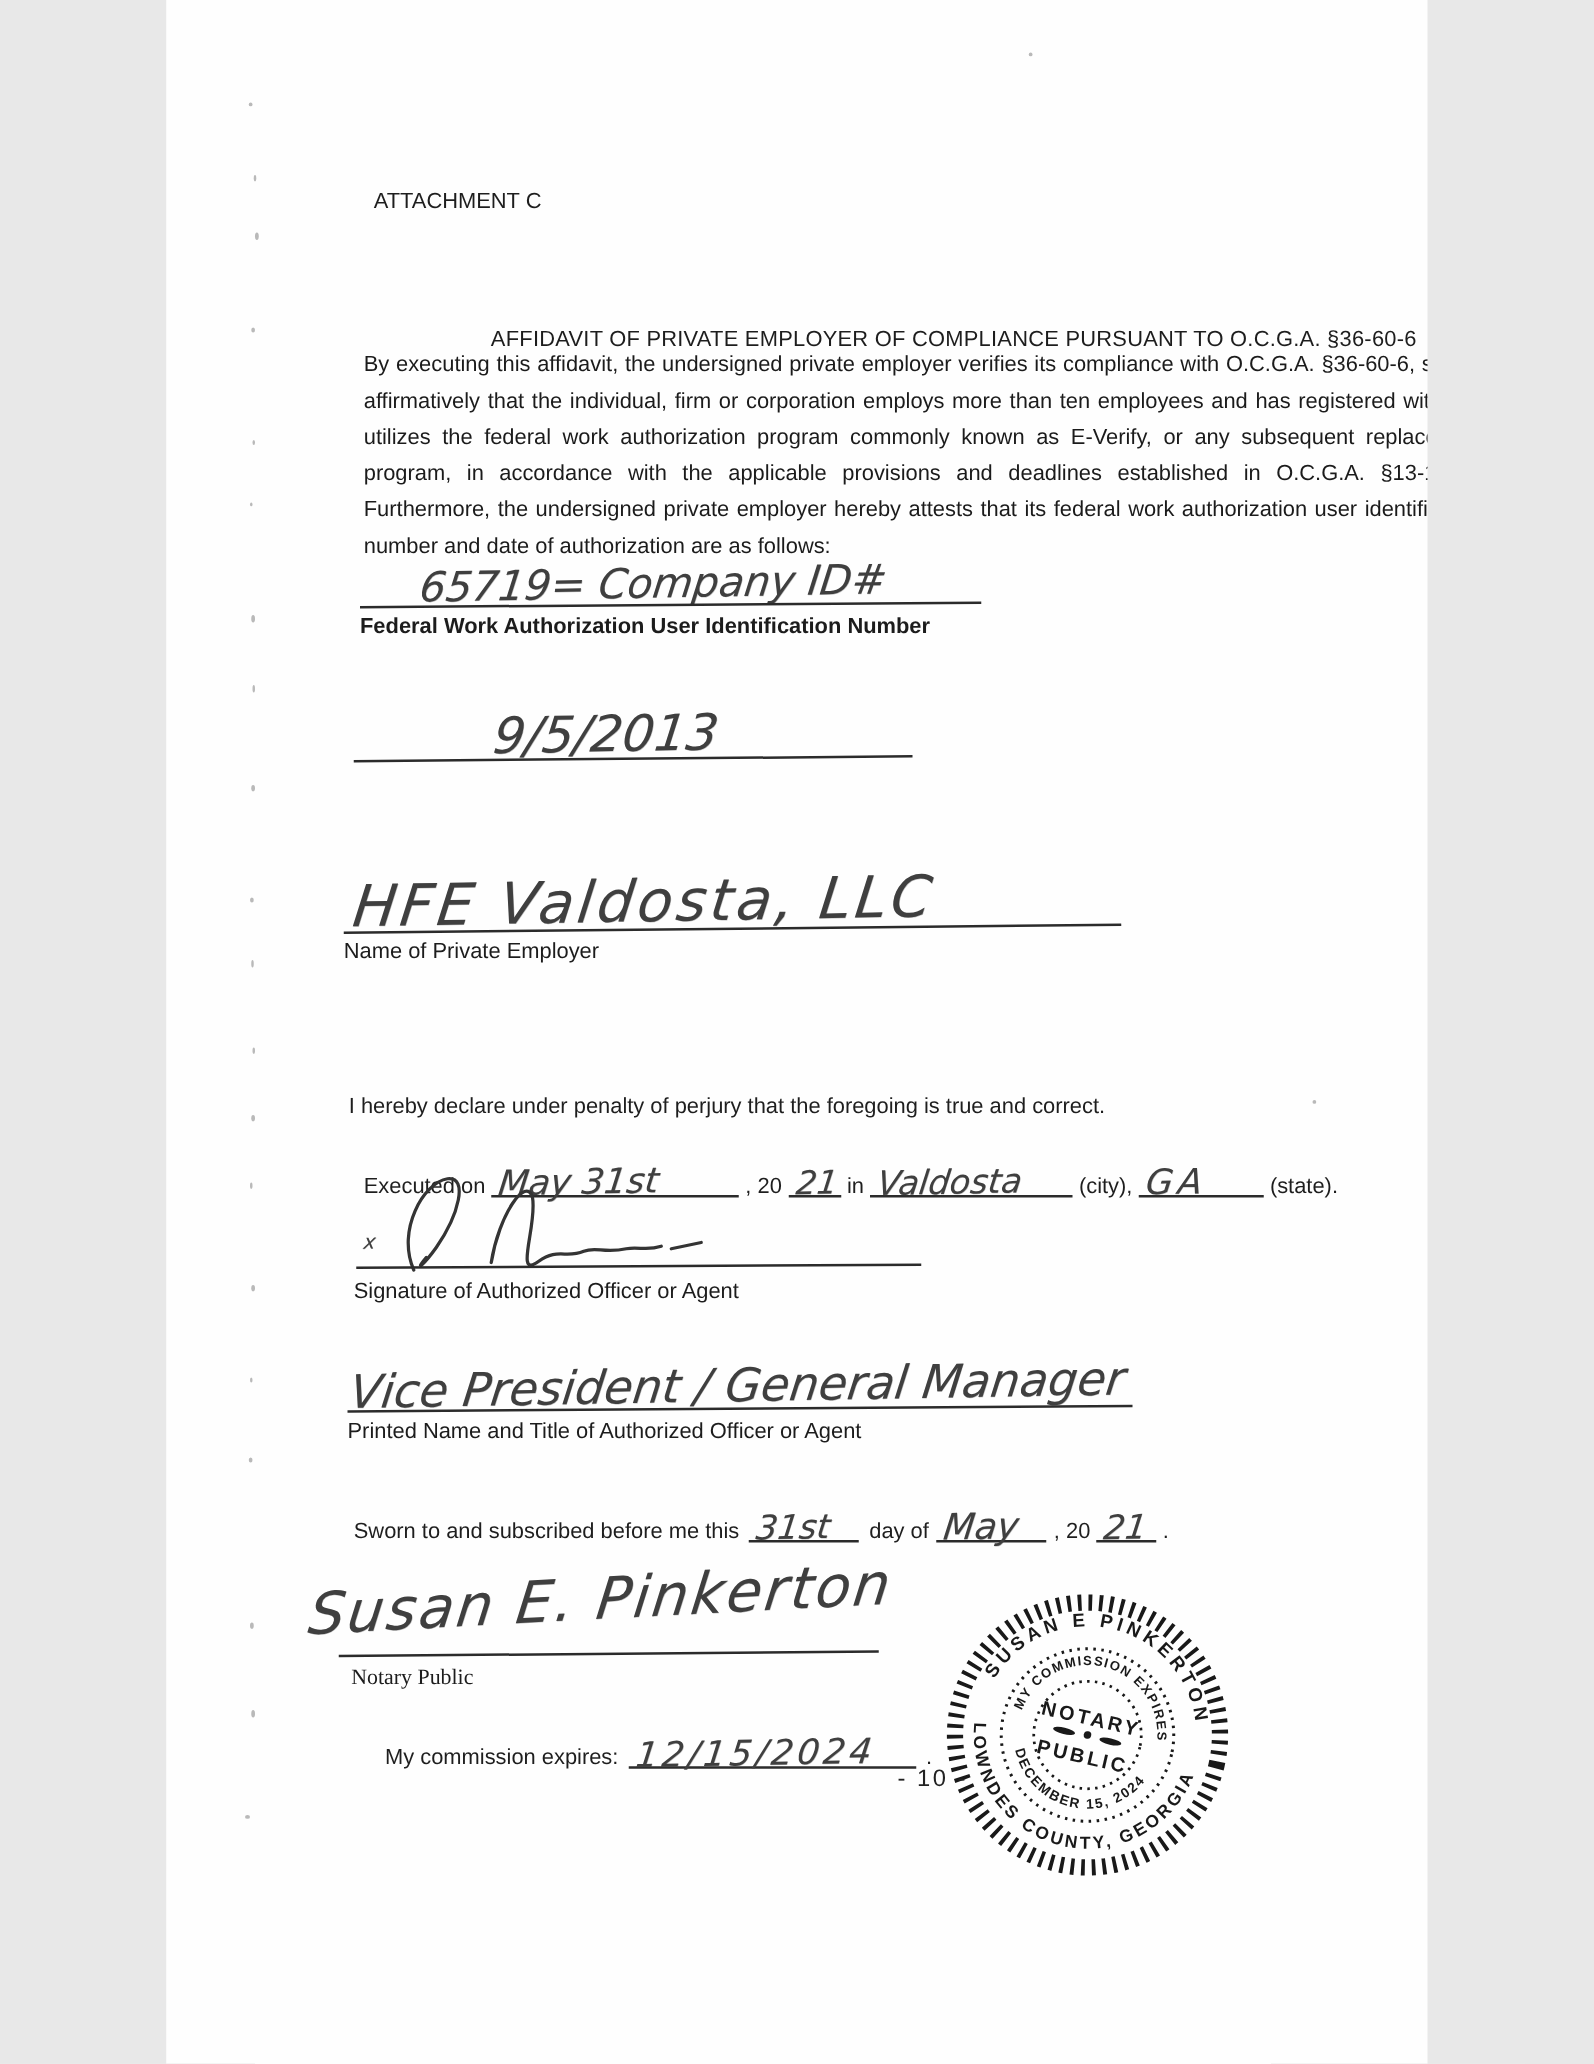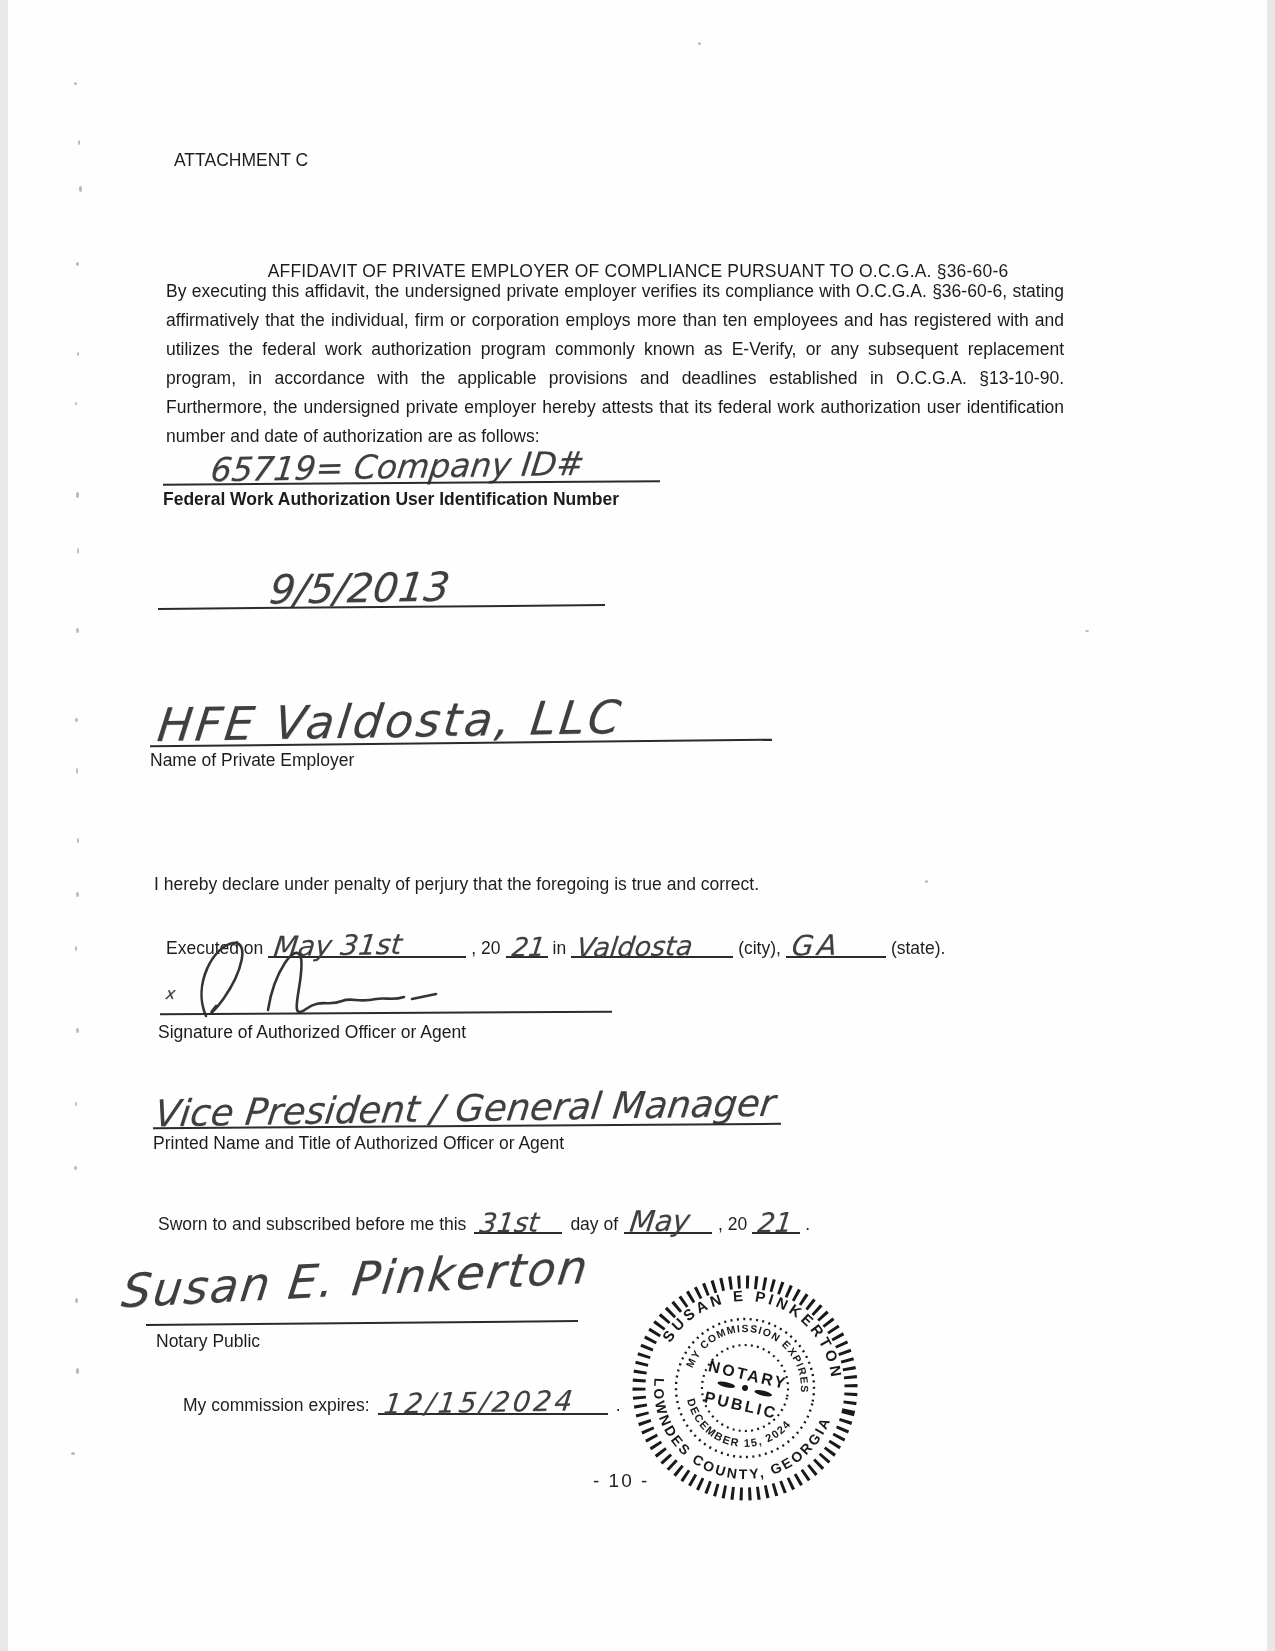--- a/index.html
+++ b/index.html
@@ -1,17 +1,17 @@
 <!DOCTYPE html>
 <html><head>
 <meta charset="utf-8">
 <style>
   html,body{margin:0;padding:0;background:#e8e8e8;}
   .page{
-    position:relative;width:1259px;height:1651px;background:#fefefe;
+    position:relative;width:1009px;height:1651px;background:#fefefe;
     font-family:"Liberation Sans",sans-serif;color:#1d1d1d;overflow:hidden;
     margin:0 auto;
   }
   .abs{position:absolute;}
   .print{font-size:17.5px;color:#1e1e1e;}
   .label{font-size:17.5px;color:#1c1c1c;}
   .title{font-size:17.5px;letter-spacing:.2px;text-align:center;}
   .para{
     font-size:17.5px;line-height:29px;text-align:justify;text-justify:inter-word;
     color:#1b1b1b;
@@ -138,21 +138,21 @@
       </span>
     <span class="print">, 20</span>
     <span class="slot" style="width:48px;">
         <span class="hand" style="font-size:27px;">21</span>
       </span>
     <span class="print">.</span>
   </div>
 
   <div class="abs hand" style="left:114px;top:1252px;font-size:46px;transform:rotate(-3deg) skewX(-10deg);letter-spacing:2px;">Susan E. Pinkerton</div>
   <div class="abs rule" style="left:138px;top:1322px;width:432px;transform:rotate(-0.5deg);"></div>
-  <div class="abs label" style="left:148px;top:1331px;">Notary Public</div>
+  <div class="abs label" style="left:148px;top:1331px;font-family:Liberation Serif, serif;">Notary Public</div>
 
   <div class="abs row" style="left:163px;top:1388px;height:27px;margin-left:12px;">
     <span class="print">My commission expires:</span>
     <span class="slot" style="width:230px;margin:0 8px;">
         <span class="hand" style="font-size:28px;letter-spacing:3px;">12/15/2024</span>
       </span>
     <span class="print">.</span>
   </div>
 
   <svg class="abs seal-svg" style="left:602px;top:1253px;" width="270" height="270" viewBox="0 0 270 270">
@@ -181,15 +181,15 @@
       <text x="135" y="127" font-size="16" letter-spacing="2.5" text-anchor="middle">NOTARY</text>
       <g fill="#191919">
         <ellipse cx="116" cy="136" rx="9" ry="2.6"></ellipse>
         <circle cx="135" cy="135" r="3"></circle>
         <ellipse cx="154" cy="136" rx="9" ry="2.6"></ellipse>
       </g>
       <text x="135" y="158" font-size="16" letter-spacing="2.5" text-anchor="middle">PUBLIC</text>
     </g>
   </svg>
 
-  <div class="abs pagenum" style="left:585px;top:1470px;">- 10 -</div>
+  <div class="abs pagenum" style="left:585px;top:1413px;">- 10 -</div>
 
 </div>
 
 </body></html>

